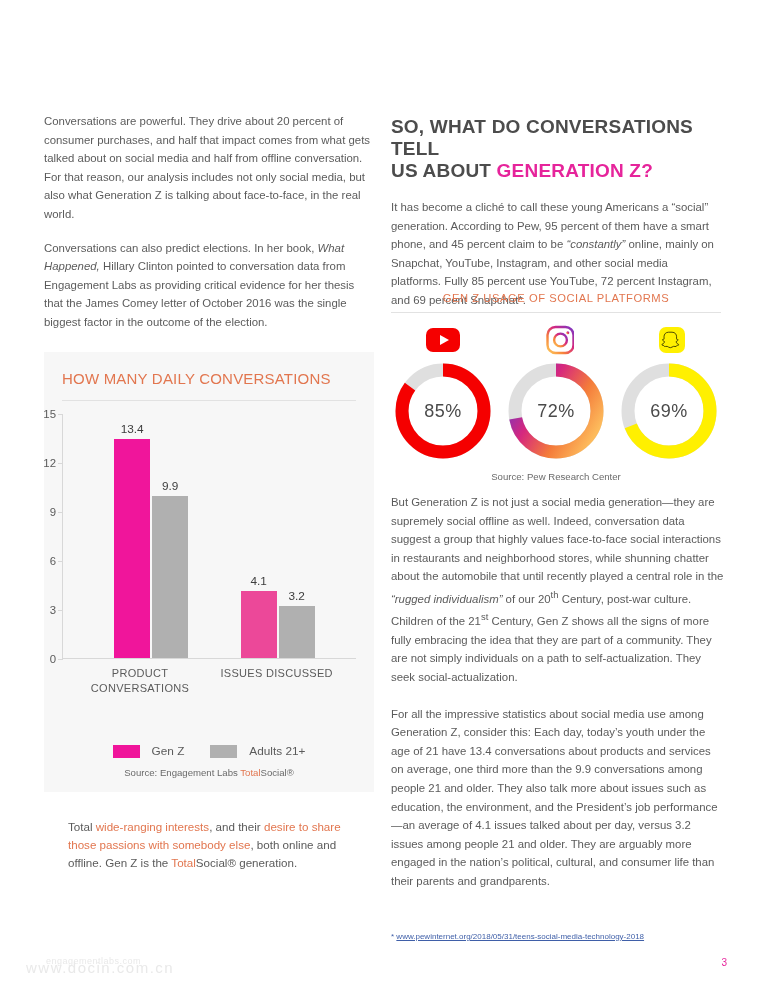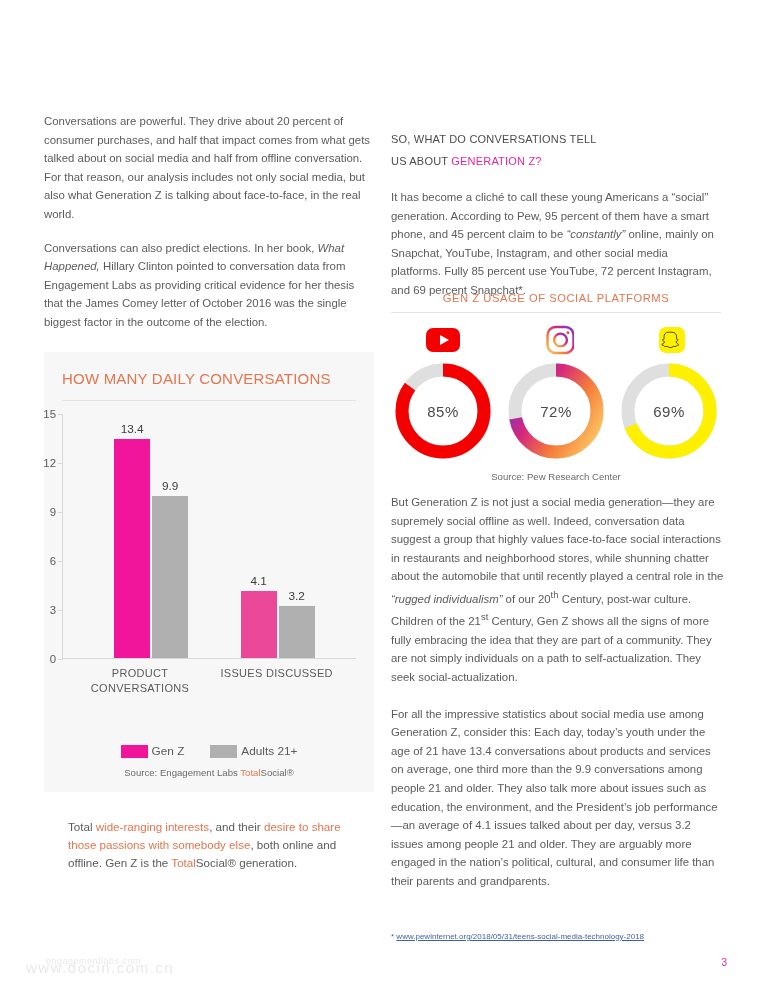--- a/index.html
+++ b/index.html
@@ -29,22 +29,22 @@
 
   p.body {
     font-size:11.4px; line-height:18.6px; color:#5b5b5b;
     margin:0 0 15px 0; font-weight:400;
   }
   p.body.tight { margin-bottom:0; }
   .it { font-style:italic; }
 
   
   .r-head {
-    font-size:11px; line-height:22px; color:#4c4c4c;
-    font-weight:400; letter-spacing:0.2px; margin:16px 0 16px 0;
+    font-size:19px; line-height:22px; color:#4c4c4c;
+    font-weight:700; letter-spacing:0.2px; margin:4px 0 16px 0;
   }
   .r-head .pink { color:#E6249B; }
 
   
   .chart-panel {
     position:absolute; left:44px; top:352px;
     width:330px; height:440px;
     background:#f7f7f7;
   }
   .chart-title {
@@ -73,21 +73,21 @@
     margin-bottom:3px; font-size:11.8px; color:#3d3d3d; white-space:nowrap;
   }
   .grp-label {
     position:absolute; text-align:center; font-size:11px; color:#5b5b5b;
     letter-spacing:0.3px; line-height:14.5px;
   }
   .legend {
     position:absolute; left:0; right:0; top:392px;
     display:flex; justify-content:center; align-items:center; gap:26px;
   }
-  .legend .entry { display:flex; align-items:center; gap:4px; }
+  .legend .entry { display:flex; align-items:center; gap:12px; }
   .legend .swatch { width:27px; height:13px; display:block; }
   .legend .lab { font-size:11.8px; color:#5b5b5b; }
   .chart-source {
     position:absolute; left:0; right:0; top:415px; text-align:center;
     font-size:9.6px; color:#6a6a6a;
   }
   .chart-source .orange { color:#E2764F; }
 
   
   .callout { position:absolute; left:68px; top:818px; width:300px; }
@@ -104,21 +104,21 @@
     text-align:center; font-size:11.2px; color:#E2764F;
     letter-spacing:0.55px; margin-bottom:8px;
   }
   .donut-rule { height:1px; background:#e2e2e2; margin-bottom:12px; }
   .donut-row { display:flex; justify-content:space-between; }
   .donut-cell { width:104px; display:flex; flex-direction:column; align-items:center; }
   .plat-icon { width:36px; height:30px; margin-bottom:6px; }
   .donut { position:relative; width:100px; height:100px; }
   .donut .pct {
     position:absolute; inset:0; display:flex; align-items:center; justify-content:center;
-    font-size:15px; color:#4a4a4a; letter-spacing:0.5px;
+    font-size:18px; color:#4a4a4a; letter-spacing:0.5px;
   }
   .donut-source {
     text-align:center; font-size:9.6px; color:#6a6a6a; margin-top:10px;
   }
 
   
   .footnote {
     position:absolute; left:391px; top:932px; font-size:8px; color:#3f5fa8;
   }
   .footnote a { color:#3f5fa8; text-decoration:underline; }

